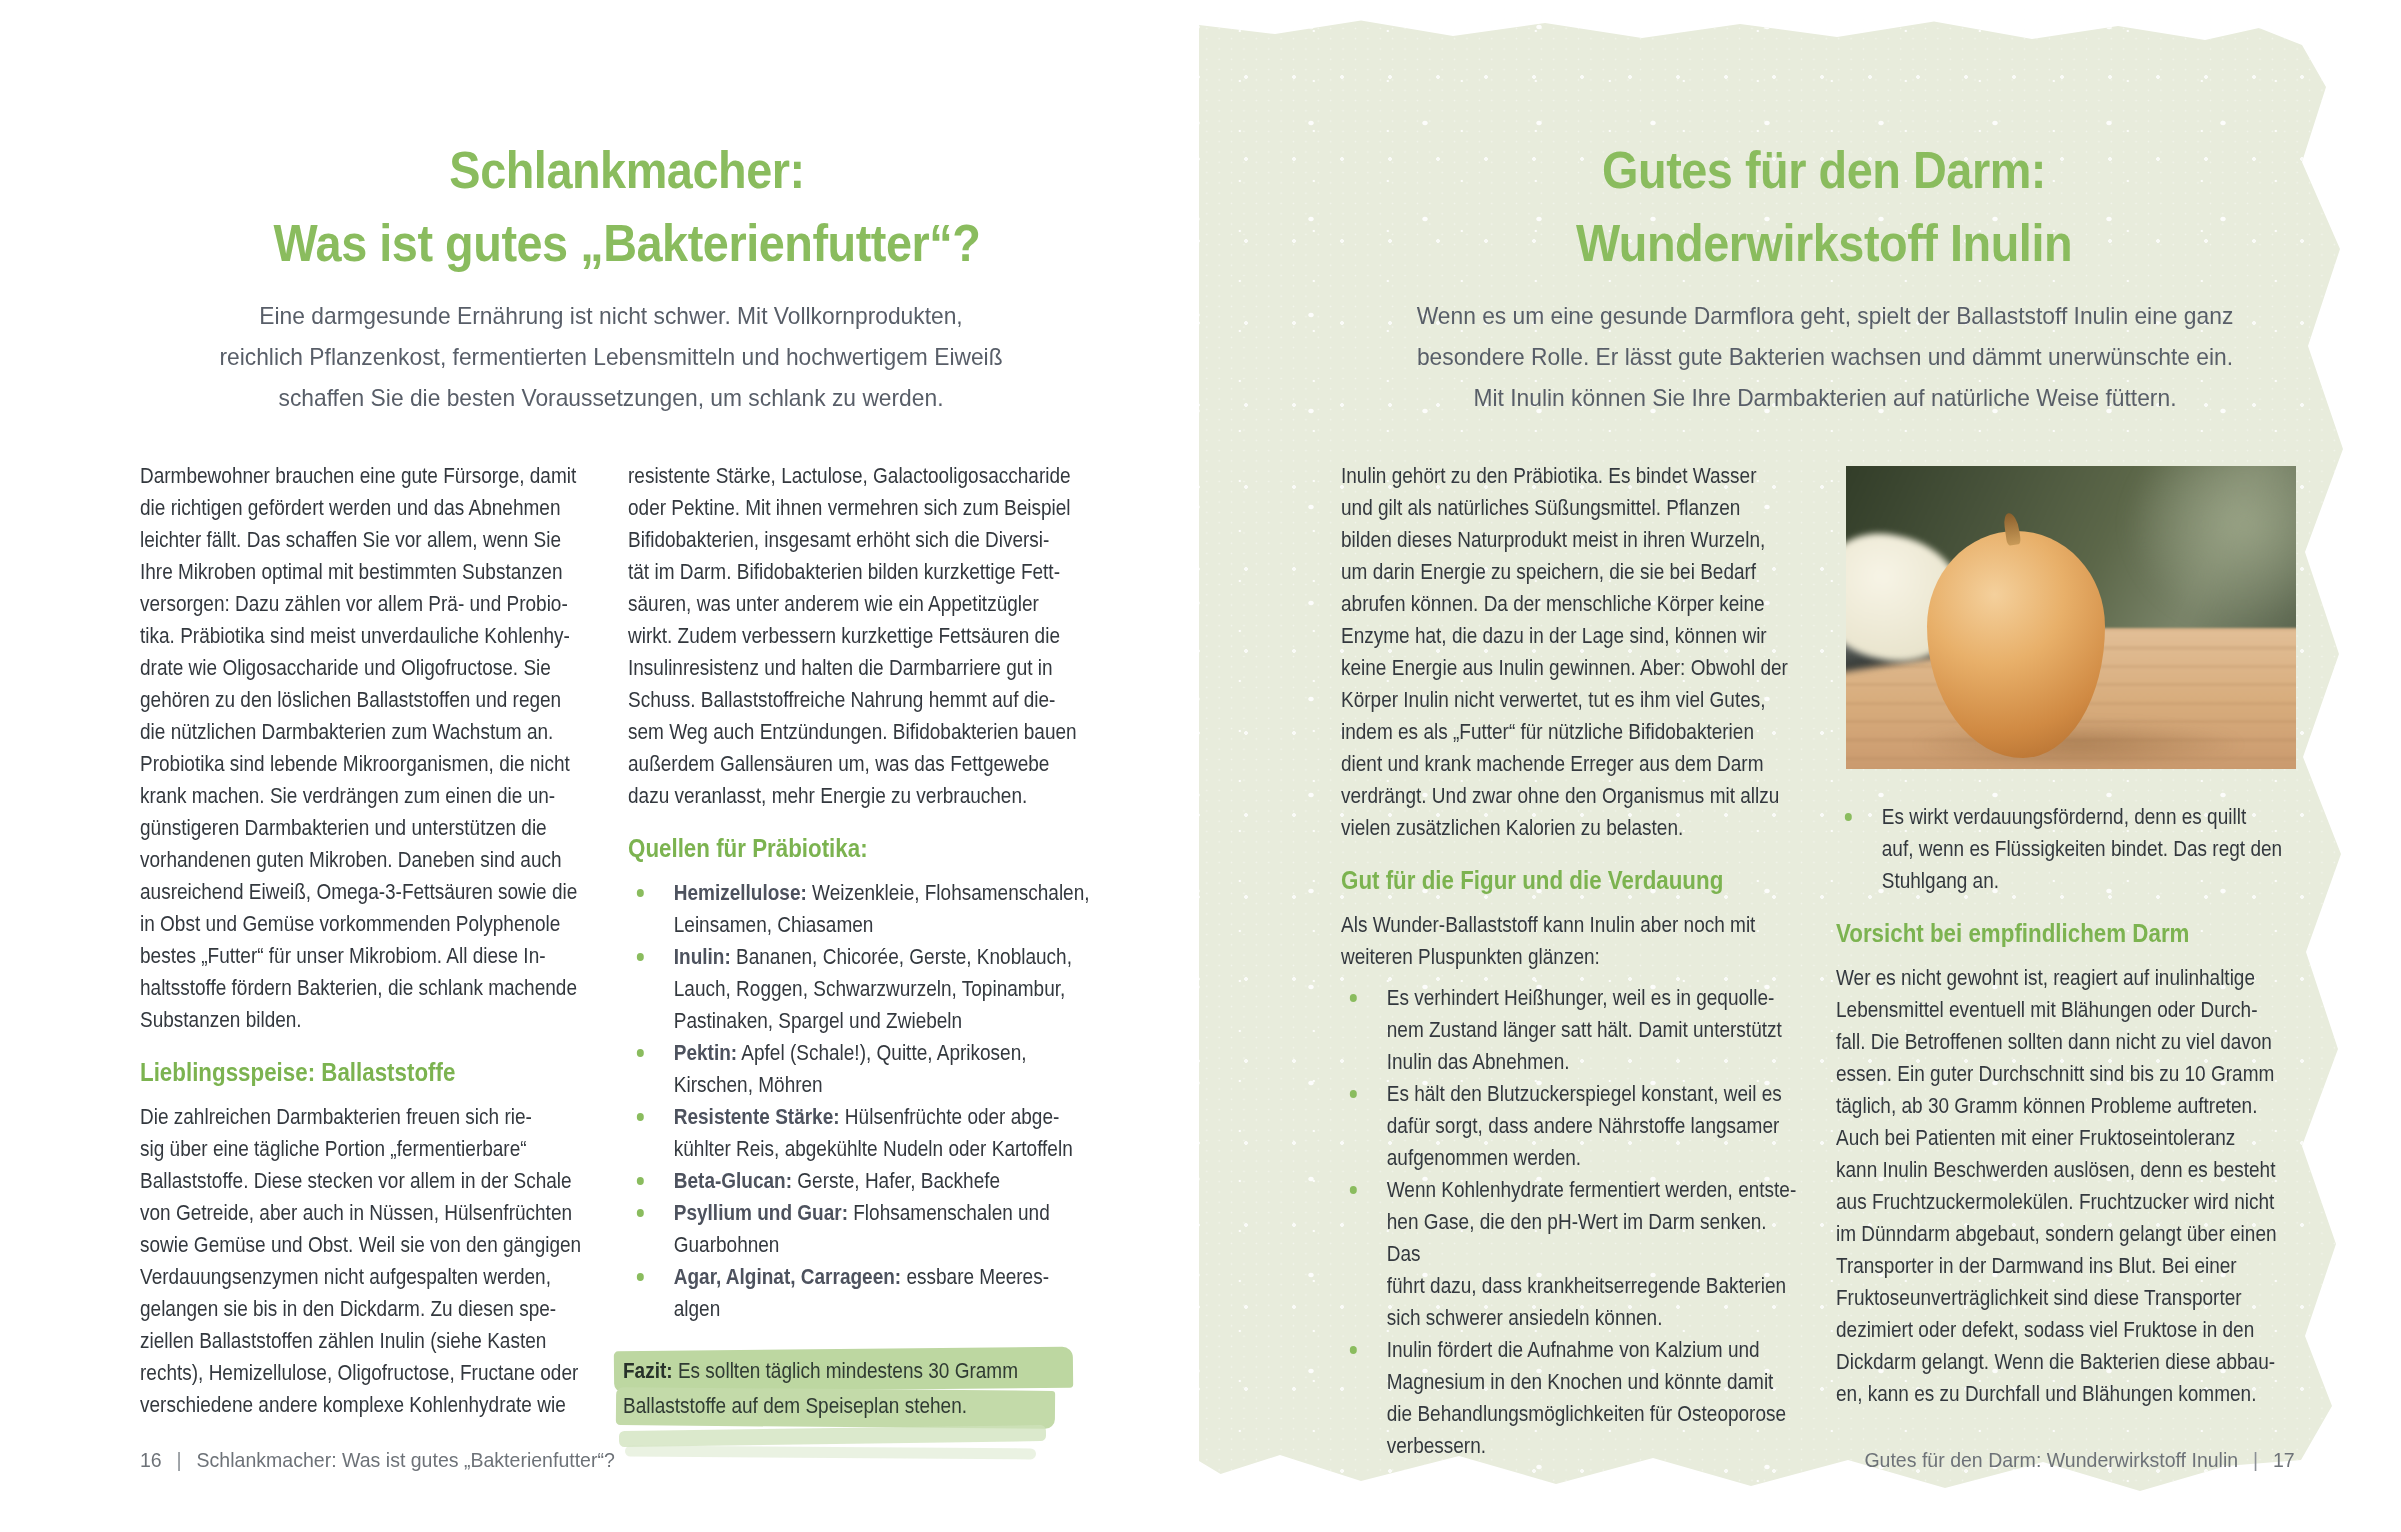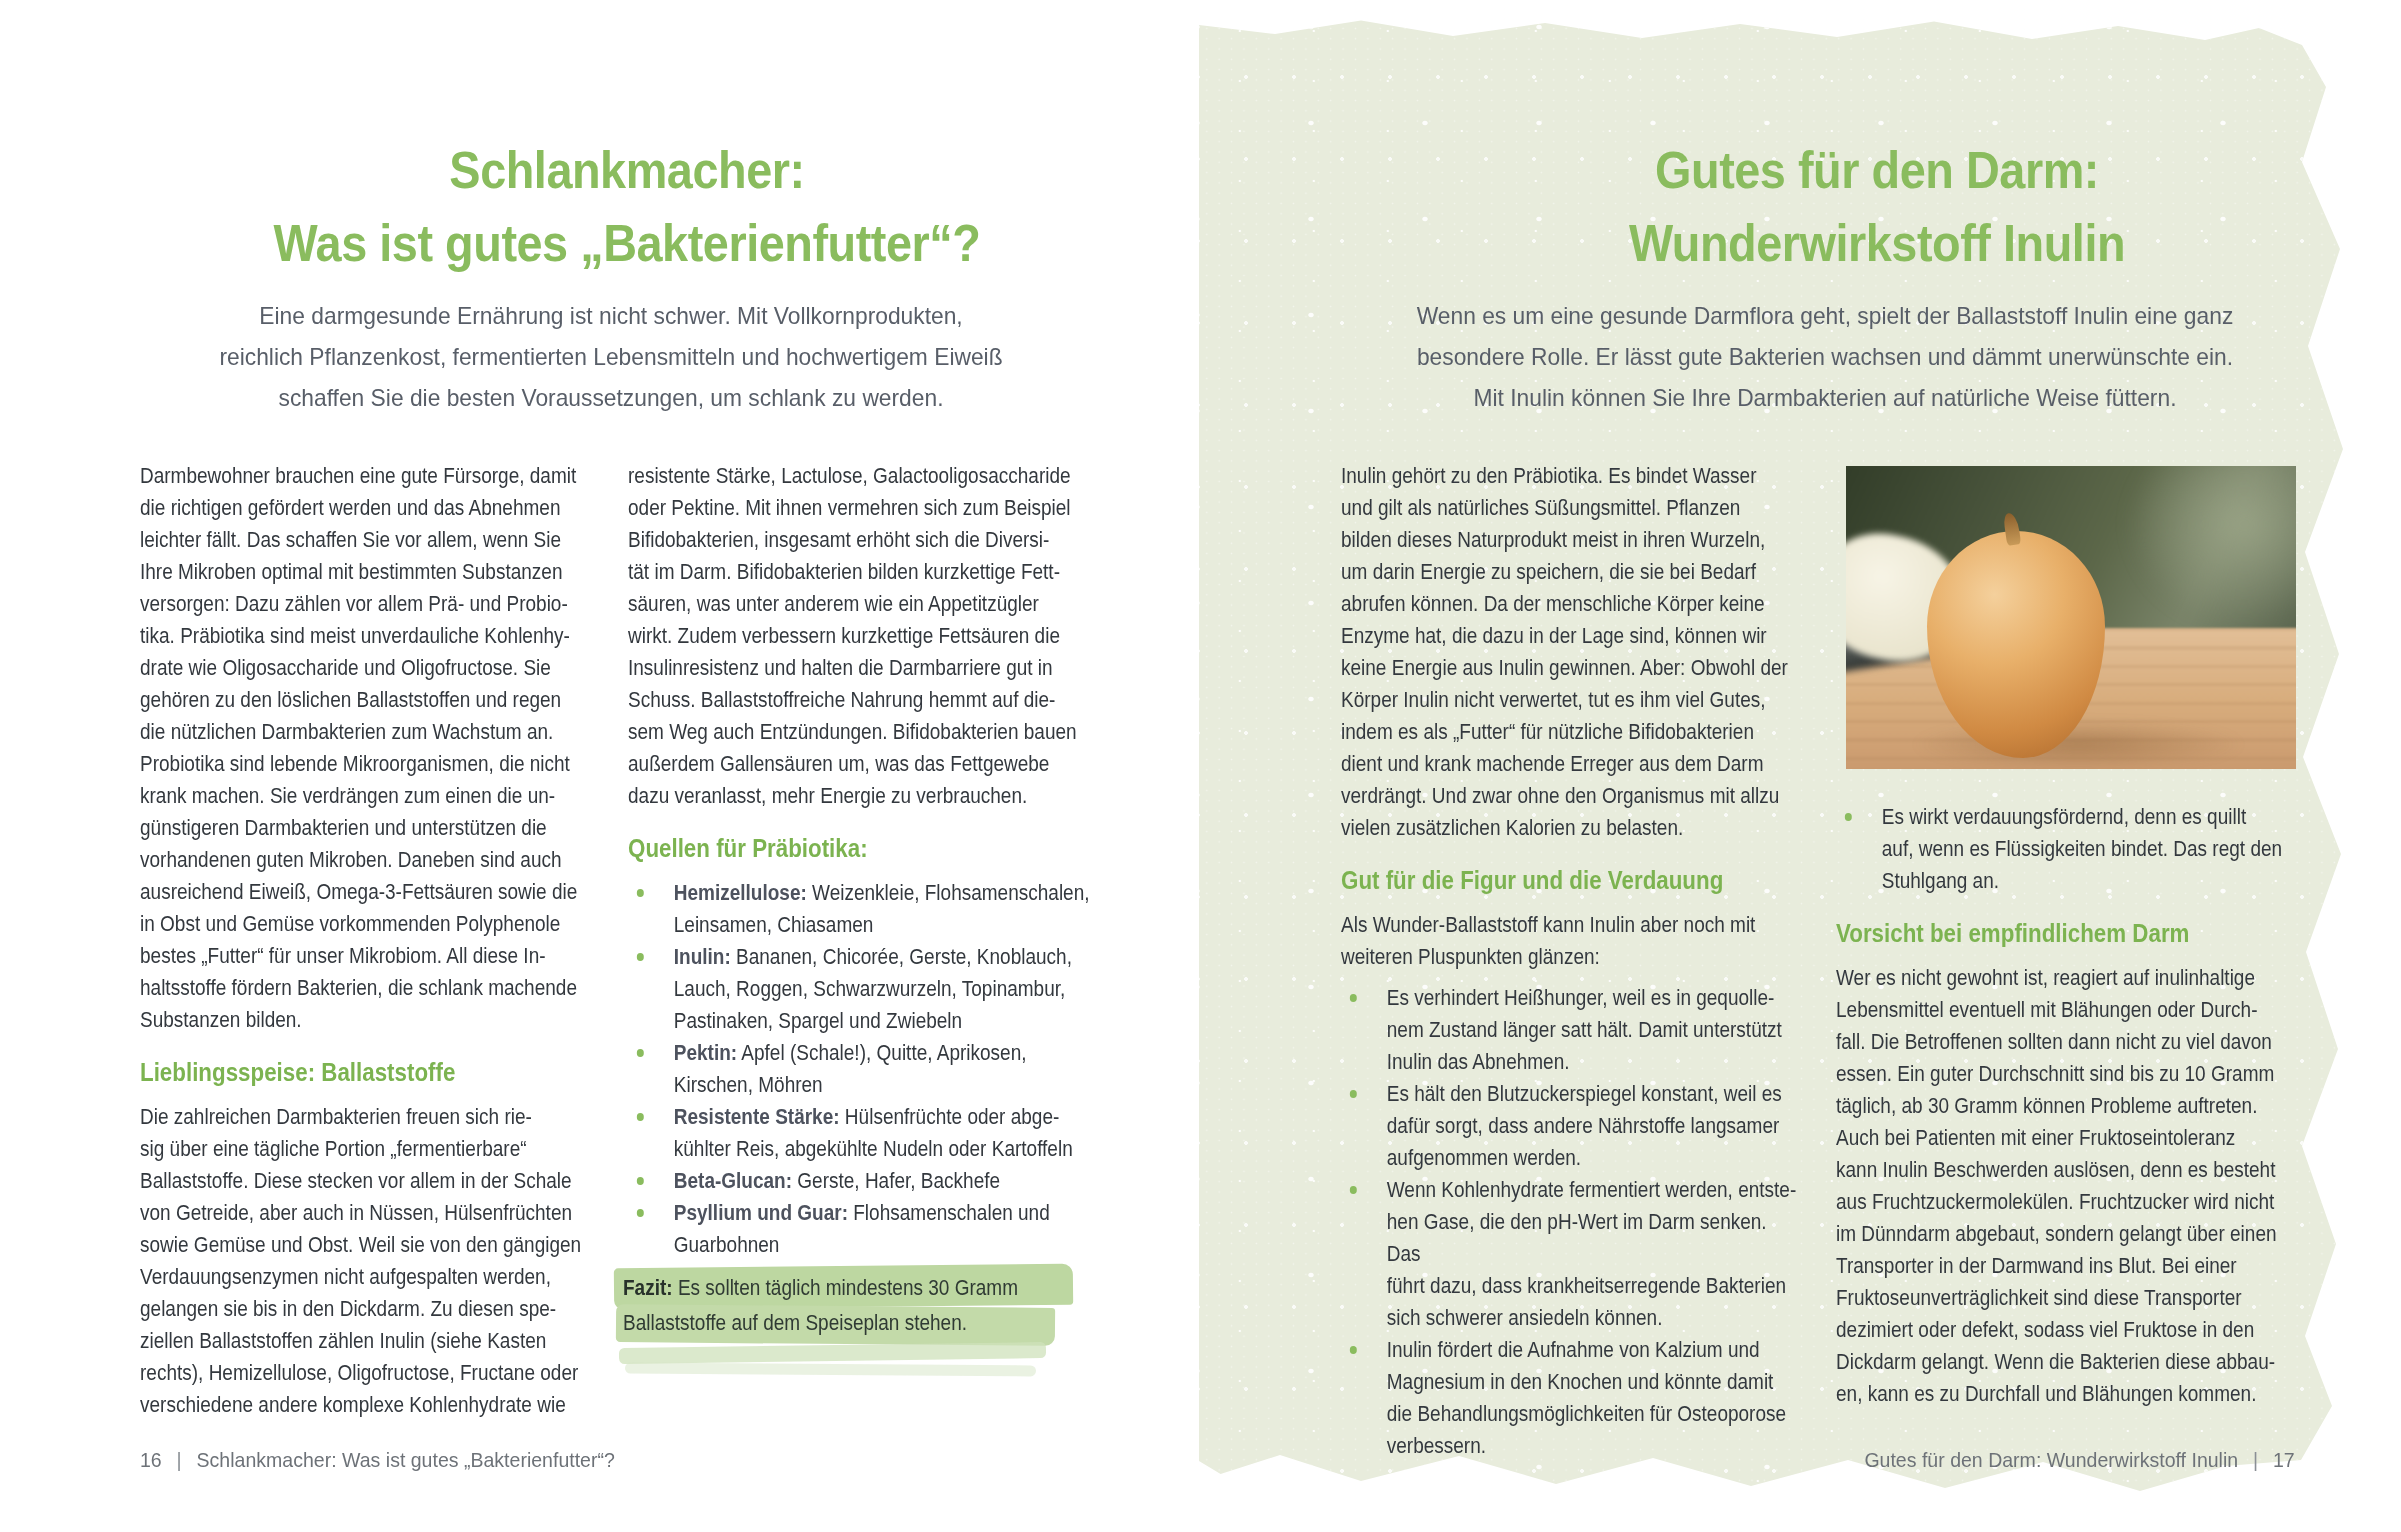--- a/index.html
+++ b/index.html
@@ -42,21 +42,21 @@
   }
   ul.blist .dot{
     position:absolute;left:9.7px;top:12px;width:8px;height:8px;border-radius:50%;
     background:#8abc5e;
   }
   .term{font-weight:bold;color:#4d525e;}
   .rest,.btxt{white-space:pre-line;}
   .footer{font-size:21px;color:#6d7278;transform:scaleX(.93);}
   .footer .sep{margin:0 16px;color:#8a8f95;}
   
-  .fazit-wrap{left:614px;top:1261px;width:487px;height:124px;}
+  .fazit-wrap{left:614px;top:1344px;width:487px;height:124px;}
   .stroke{position:absolute;background:#bdd7a1;}
   .s1{left:0;top:5.4px;width:459px;height:41px;transform:rotate(-.6deg);border-radius:4.3px 10.8px 3.2px 8.7px;}
   .s2{left:2.2px;top:45px;width:439px;height:38px;transform:rotate(.5deg);border-radius:7.6px 3.2px 9.7px 4.3px;background:#c3daa9;}
   .s3{left:5.4px;top:84px;width:427px;height:16px;transform:rotate(-.8deg);opacity:.75;background:#cfe2bb;border-radius:5.4px;}
   .s4{left:10.8px;top:103px;width:411px;height:10.8px;transform:rotate(.4deg);opacity:.5;background:#d6e6c5;border-radius:5.4px;}
   .fazit-text{
     position:absolute;left:8.7px;top:8.7px;width:526px;
     transform:scaleX(.88);transform-origin:0 0;
     font-size:21.6px;line-height:35px;color:#2f3a33;white-space:pre-line;
   }
@@ -193,21 +193,21 @@
   <div class="stroke s3"></div>
   <div class="stroke s4"></div>
   <div class="fazit-text"><span class="term">Fazit:</span><span class="rest"> Es sollten täglich mindestens 30 Gramm
 Ballaststoffe auf dem Speiseplan stehen.</span></div>
 </div>
 
 <div class="abs footer" style="left:140px;top:1448px;transform-origin:0 0;">
   <span>16</span><span class="sep">|</span><span>Schlankmacher: Was ist gutes „Bakterienfutter“?</span>
 </div>
 
-<div class="abs" style="left:1393px;top:134px;width:968px;">
+<div class="abs" style="left:1340px;top:134px;width:968px;">
   <div class="pgtitle"><span>Gutes für den Darm:</span><br><span>Wunderwirkstoff Inulin</span></div>
 </div>
 <div class="abs intro" style="left:1341px;top:295px;width:968px;">Wenn es um eine gesunde Darmflora geht, spielt der Ballaststoff Inulin eine ganz
 besondere Rolle. Er lässt gute Bakterien wachsen und dämmt unerwünschte ein.
 Mit Inulin können Sie Ihre Darmbakterien auf natürliche Weise füttern.</div>
 
 <div class="abs photo">
   <div class="ph-bg-top"></div>
   <div class="ph-streak"></div>
   <div class="ph-board"></div>

